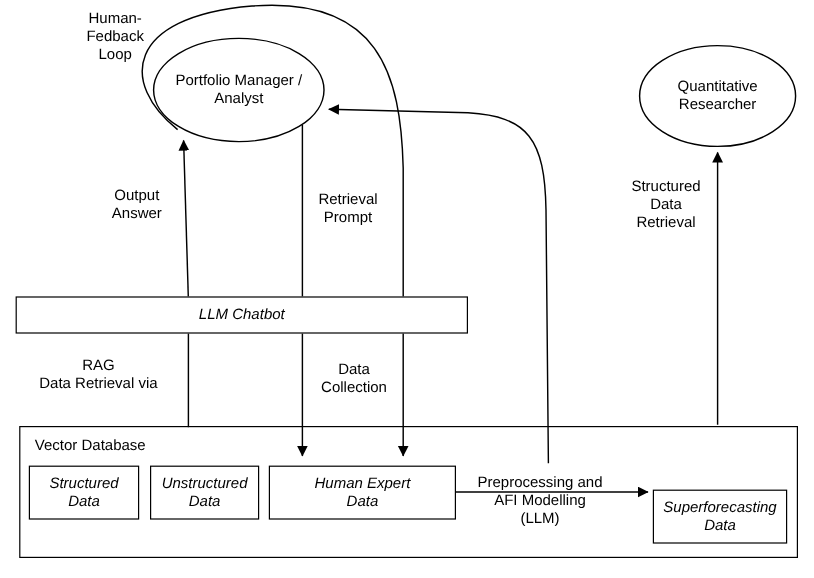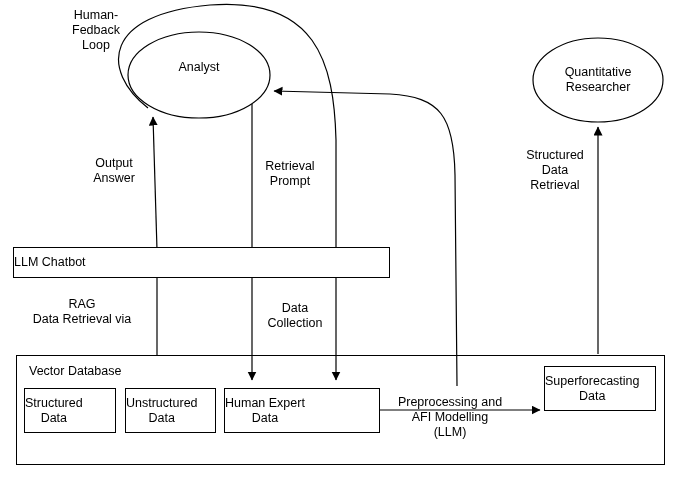--- a/index.html
+++ b/index.html
@@ -10,22 +10,22 @@
     font-family:"Liberation Sans", sans-serif;
     font-size:12.5px;
     color:#000000;
     overflow:hidden;
   }
   .canvas svg{position:absolute;left:0;top:0;}
   .node{
     position:absolute;
     border:1px solid #000000;
     background:#ffffff;
-    display:flex;align-items:center;
-    text-align:center;line-height:15px;
+    display:flex;align-items:center;justify-content:center;
+    text-align:center;line-height:15px;font-style:italic;
   }
   .node.transparent{background:transparent;}
   .lbl{
     position:absolute;
     text-align:center;
     line-height:15px;
     white-space:nowrap;
   }
   .lbl div{line-height:15px;}
   .corner-label{position:absolute;white-space:nowrap;}
@@ -55,20 +55,21 @@
     <path d="M252,104 L252,380" fill="none" stroke="#000000" stroke-width="1.2" marker-end="url(#arr)"></path>
 
     <path d="M157,276 L157,356" fill="none" stroke="#000000" stroke-width="1.2"></path>
 
     <path d="M598,354 L598,127" fill="none" stroke="#000000" stroke-width="1.2" marker-end="url(#arr)"></path>
 
     <path d="M380,410 L540,410" fill="none" stroke="#000000" stroke-width="1.2" marker-end="url(#arr)"></path>
   </svg>
 
   <div class="lbl" style="left:126px;top:60px;width:146px;">
+    <div>Portfolio Manager /</div>
     <div>Analyst</div>
   </div>
   <div class="lbl" style="left:533px;top:65px;width:130px;">
     <div>Quantitative</div>
     <div>Researcher</div>
   </div>
 
   <div class="node" style="left:13px;top:247px;width:375px;height:29px;">
     <span>LLM Chatbot</span>
   </div>
@@ -87,21 +88,21 @@
       <div>Unstructured</div>
       <div>Data</div>
     </div>
   </div>
   <div class="node" style="left:224px;top:388px;width:154px;height:43px;">
     <div>
       <div>Human Expert</div>
       <div>Data</div>
     </div>
   </div>
-  <div class="node" style="left:544px;top:366px;width:110px;height:43px;">
+  <div class="node" style="left:544px;top:408px;width:110px;height:43px;">
     <div>
       <div>Superforecasting</div>
       <div>Data</div>
     </div>
   </div>
 
   <div class="lbl" style="left:46px;top:8px;width:100px;">
     <div>Human-</div>
     <div>Fedback</div>
     <div>Loop</div>

